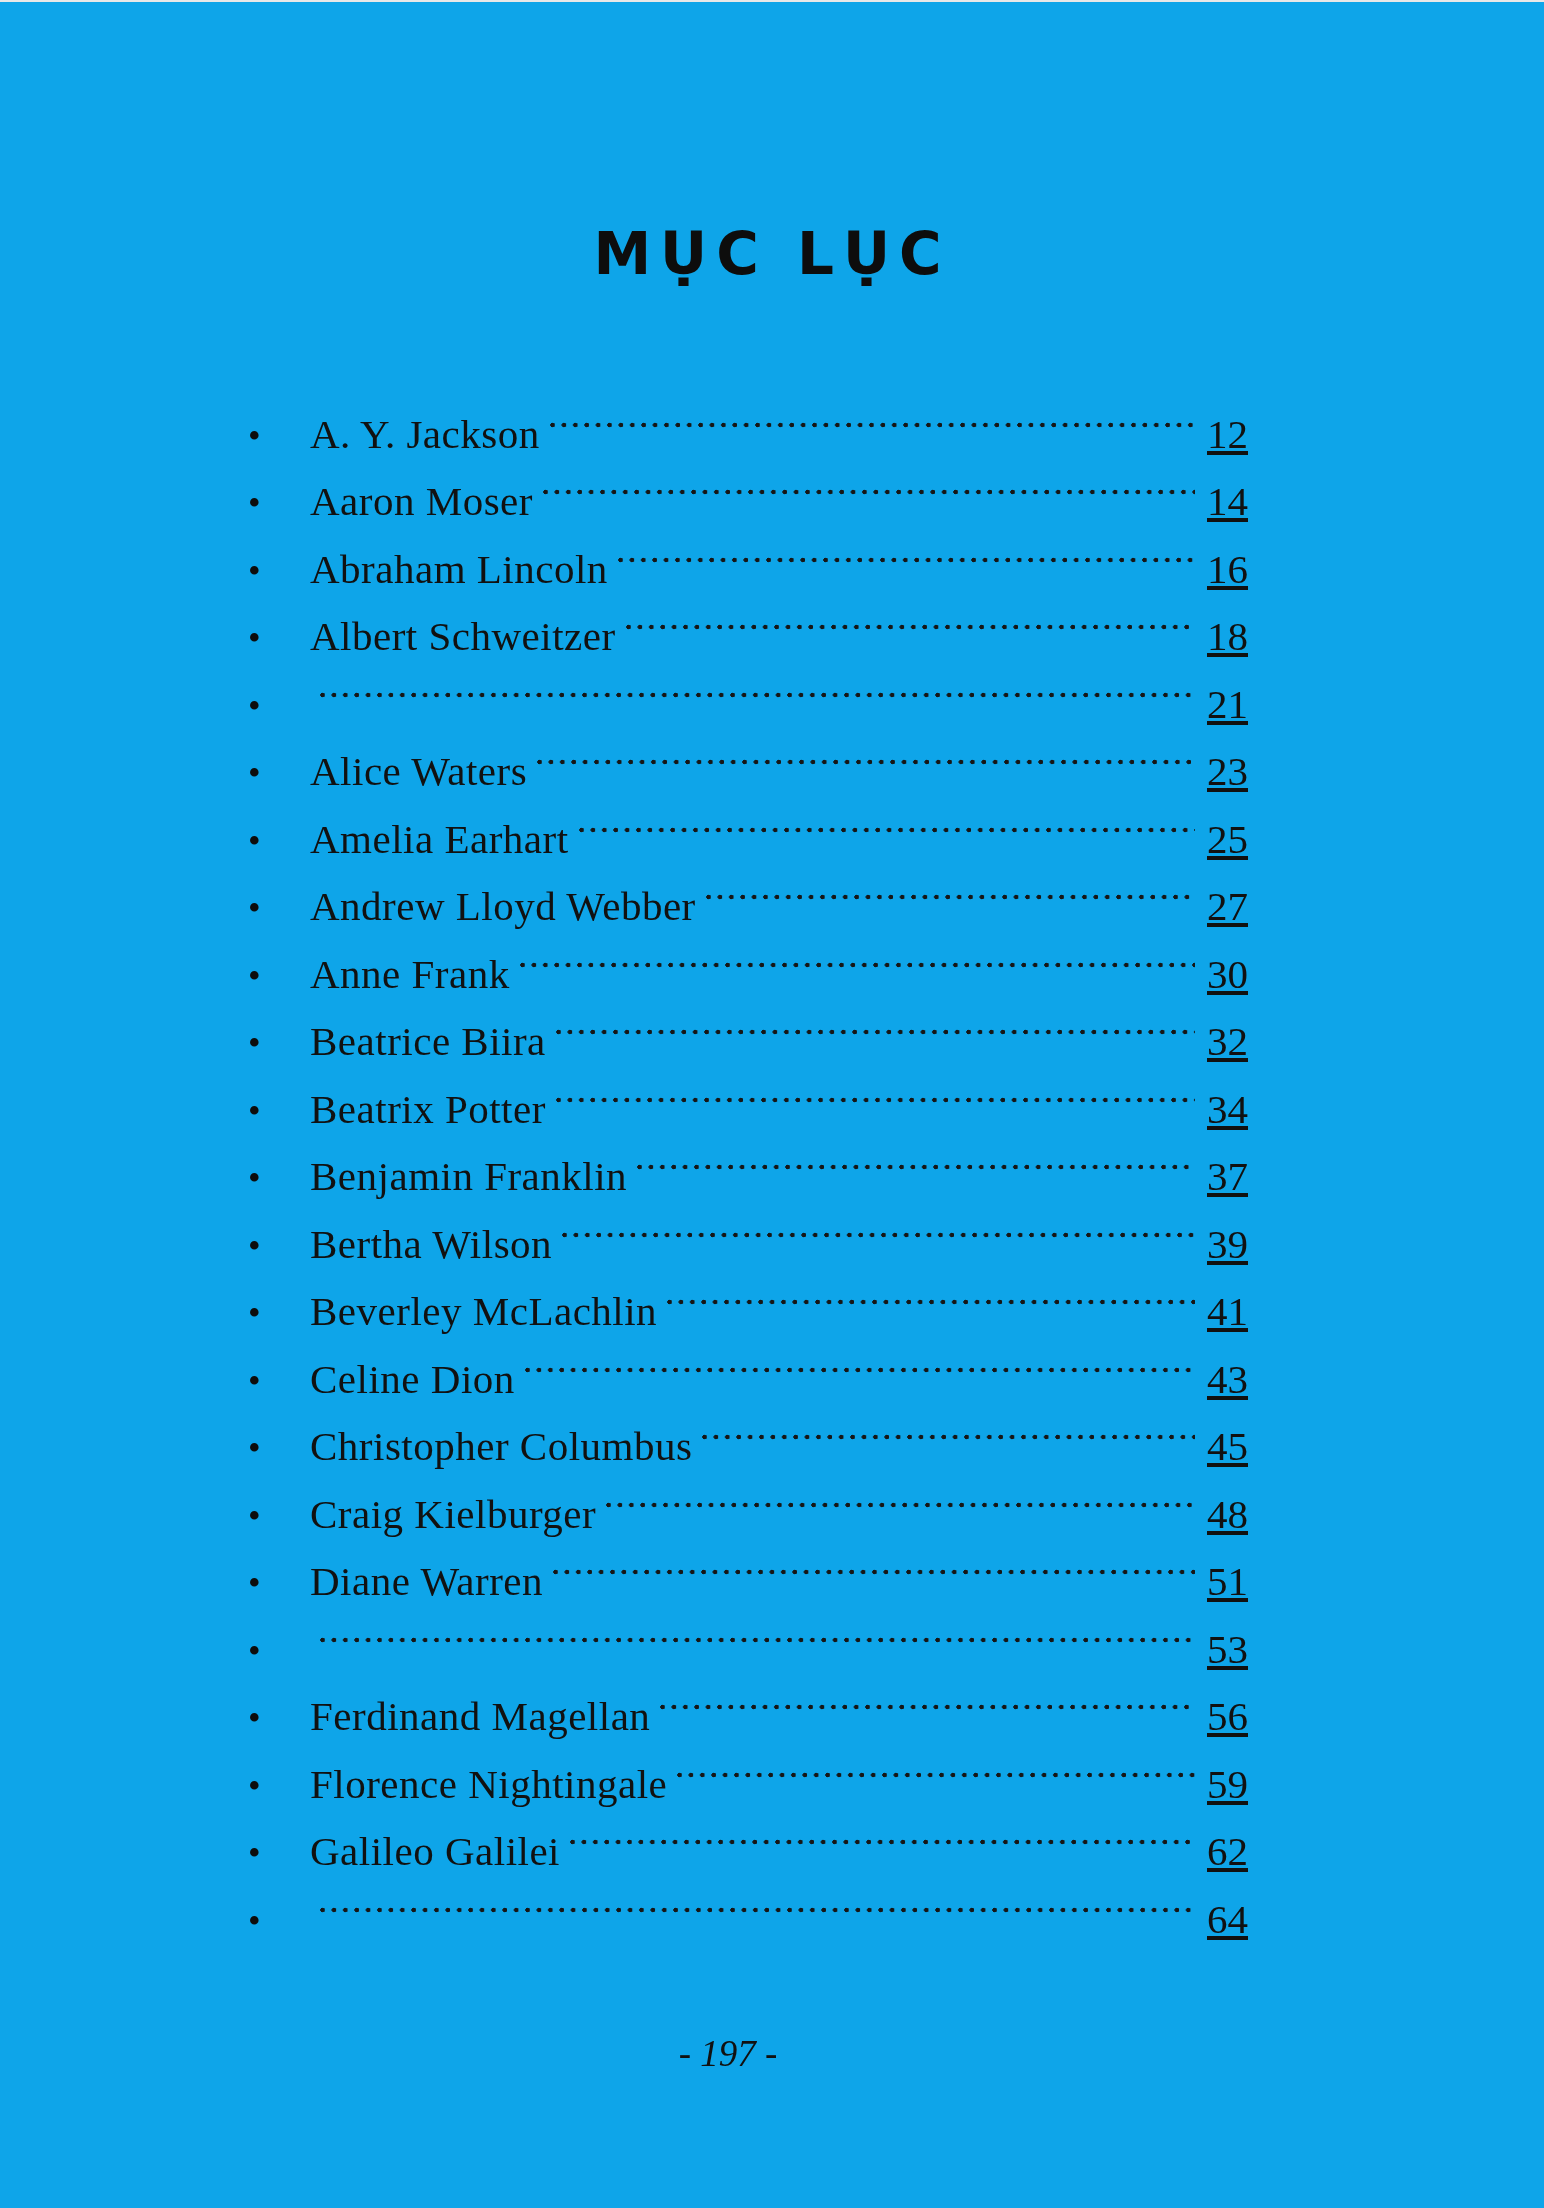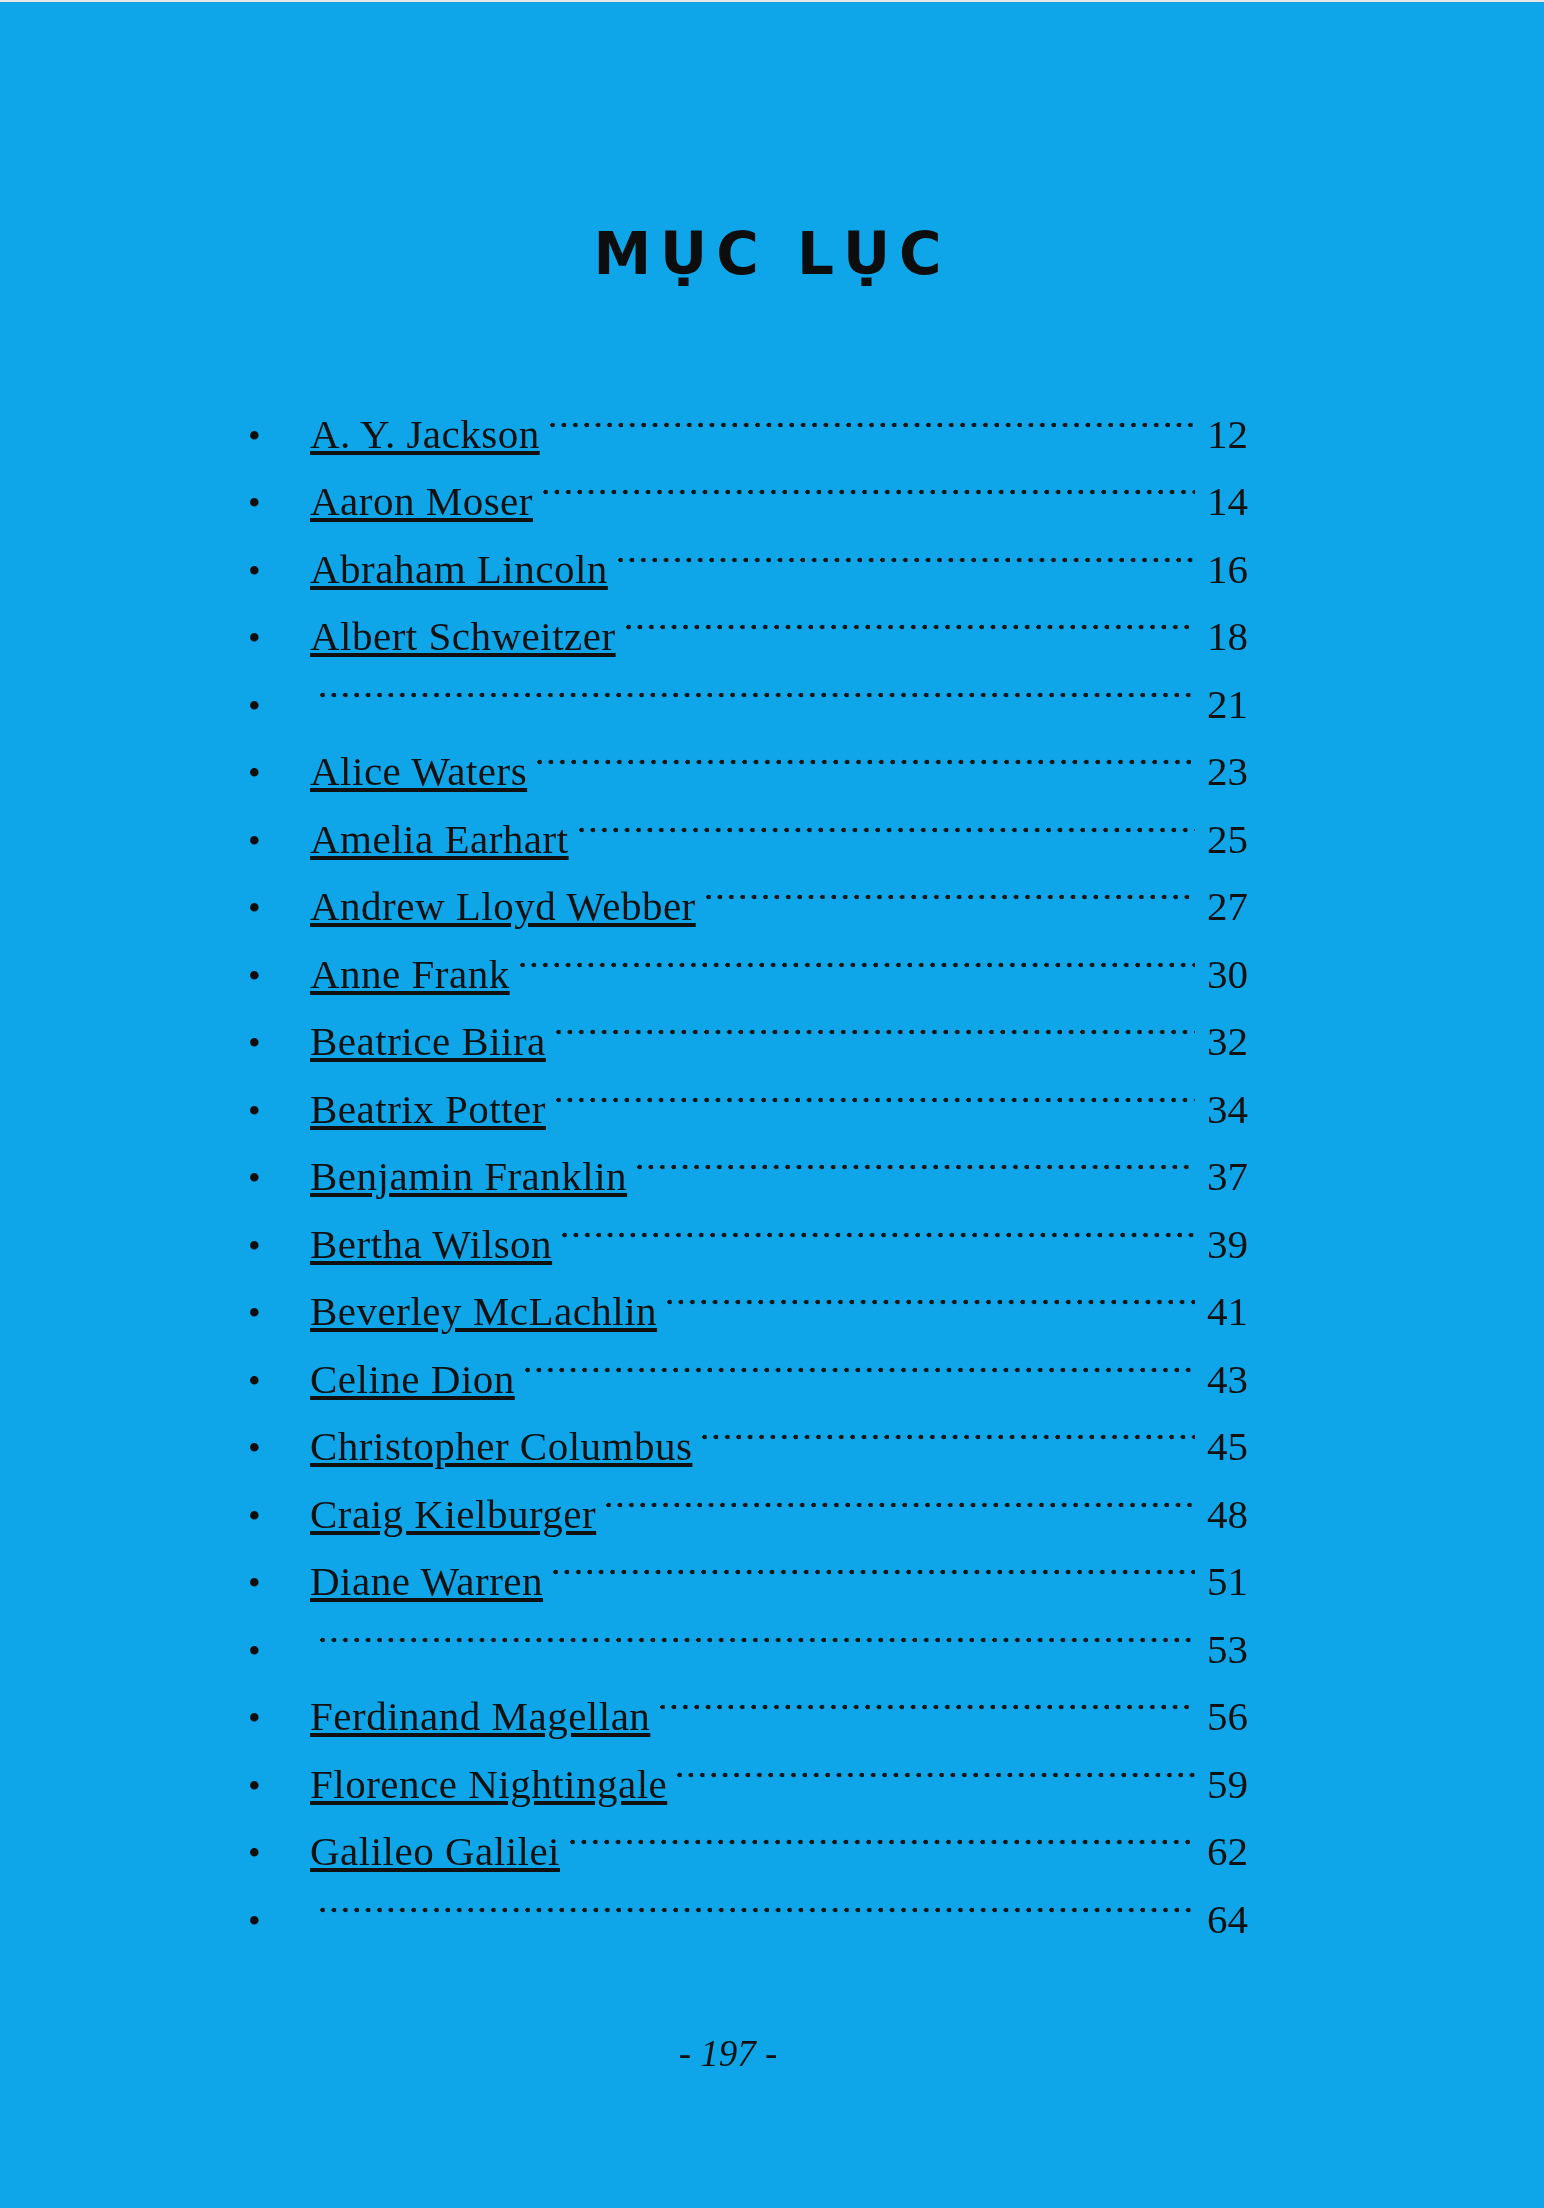--- a/index.html
+++ b/index.html
@@ -42,41 +42,41 @@
   .bullet {
     width: 62px;
     flex: 0 0 62px;
     font-size: 36px;
     line-height: 67.5px;
     color: #0d0d0d;
   }
   .name {
     white-space: nowrap;
     letter-spacing: 0.5px;
-    text-decoration: underline;
   }
   .leader {
     flex: 1 1 auto;
     position: relative;
     height: 67.5px;
   }
   .leader::after {
     content: "";
     position: absolute;
     left: 10px;
     right: 12px;
     bottom: 20px;
     height: 6px;
     background-image: radial-gradient(circle at 2.6px 3px, #161616 2.1px, rgba(0,0,0,0) 2.6px);
     background-size: 11.4px 6px;
     background-repeat: repeat-x;
   }
   .pageno {
     flex: 0 0 auto;
     white-space: nowrap;
+    text-decoration: underline;
   }
   .footer {
     position: absolute;
     left: 0;
     right: 88px;
     top: 2030px;
     text-align: center;
     font-size: 37px;
     color: #111111;
     font-style: italic;

